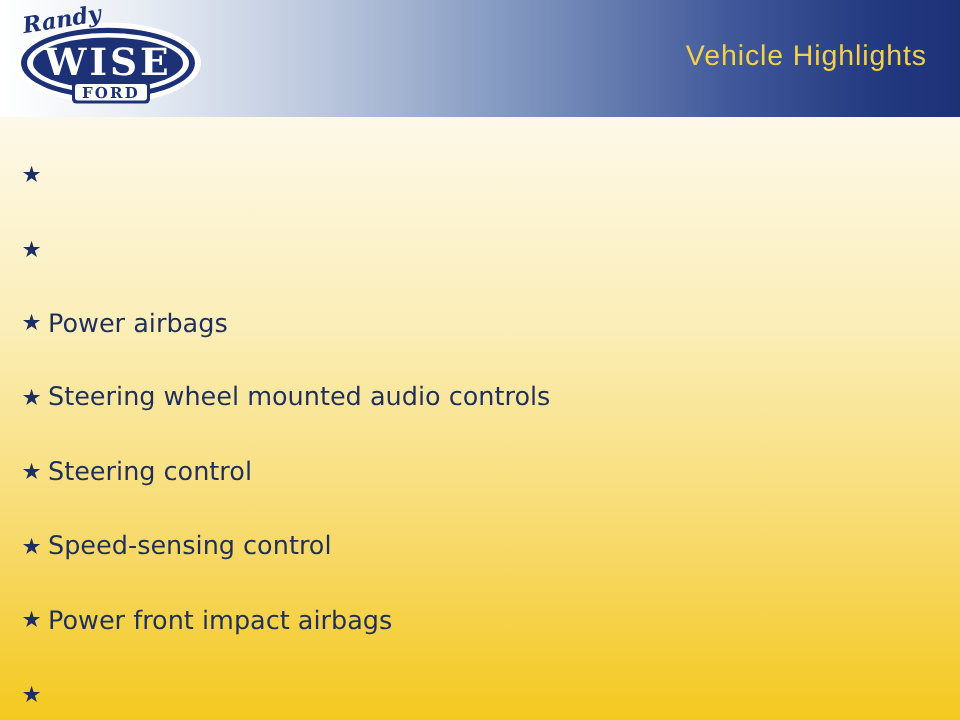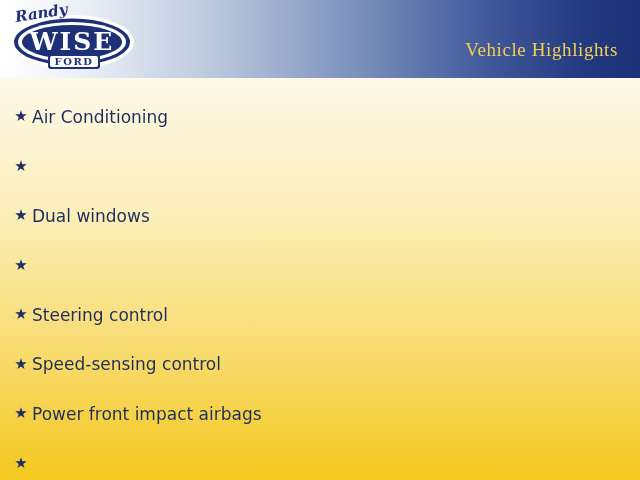--- a/index.html
+++ b/index.html
@@ -26,25 +26,25 @@
     position: absolute;
     top: 0;
     left: 0;
     width: 640px;
     height: 78px;
     background: linear-gradient(90deg, #ffffff 0%, #e9eef5 14%, #b9c6dc 34%, #7d93bd 55%, #41599b 76%, #22387f 92%, #1d3177 100%);
   }
   #header-title {
     position: absolute;
     right: 22px;
-    top: 39px;
+    top: 27px;
     font-size: 19px;
     letter-spacing: 0.6px;
     color: #f5d04a;
-    font-family: Liberation Serif, serif;
+    font-family: Liberation Sans, sans-serif;
     white-space: nowrap;
   }
 
   
   #logo {
     position: absolute;
     left: 8px;
     top: 2px;
     width: 132px;
     height: 74px;
@@ -108,34 +108,34 @@
       </svg>
     </div>
 
     <div id="header-title">Vehicle Highlights</div>
   </div>
 
   <div id="highlights">
 
     <div class="hl-row">
       <span class="hl-star">★</span>
-      <span class="hl-label">Air Conditioning</span>
     </div>
 
     <div class="hl-row">
       <span class="hl-star">★</span>
     </div>
 
     <div class="hl-row">
       <span class="hl-star">★</span>
-      <span class="hl-label">Dual windows</span>
+      <span class="hl-label">Power airbags</span>
     </div>
 
     <div class="hl-row">
       <span class="hl-star">★</span>
+      <span class="hl-label">Steering wheel mounted audio controls</span>
     </div>
 
     <div class="hl-row">
       <span class="hl-star">★</span>
       <span class="hl-label">Steering control</span>
     </div>
 
     <div class="hl-row">
       <span class="hl-star">★</span>
       <span class="hl-label">Speed-sensing control</span>

